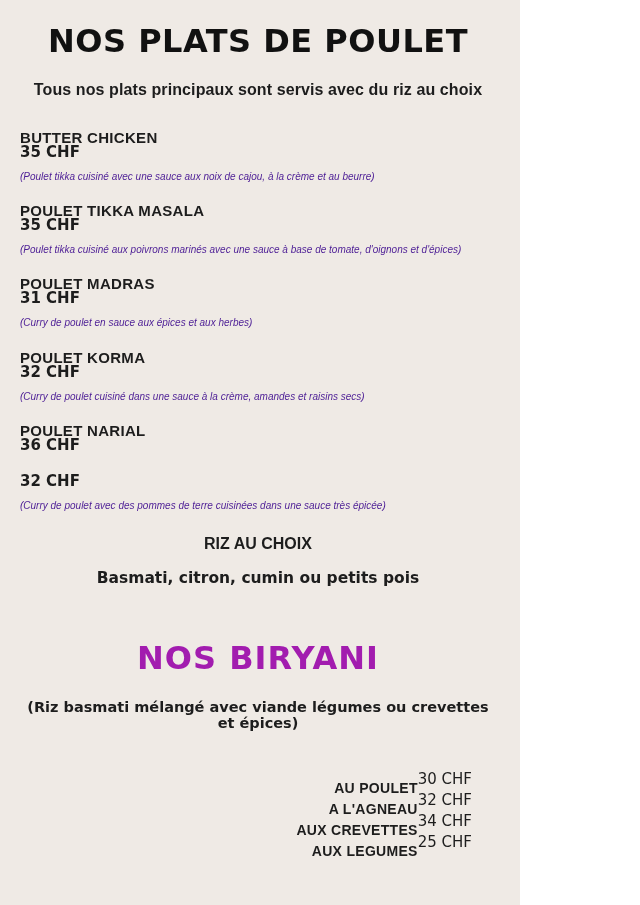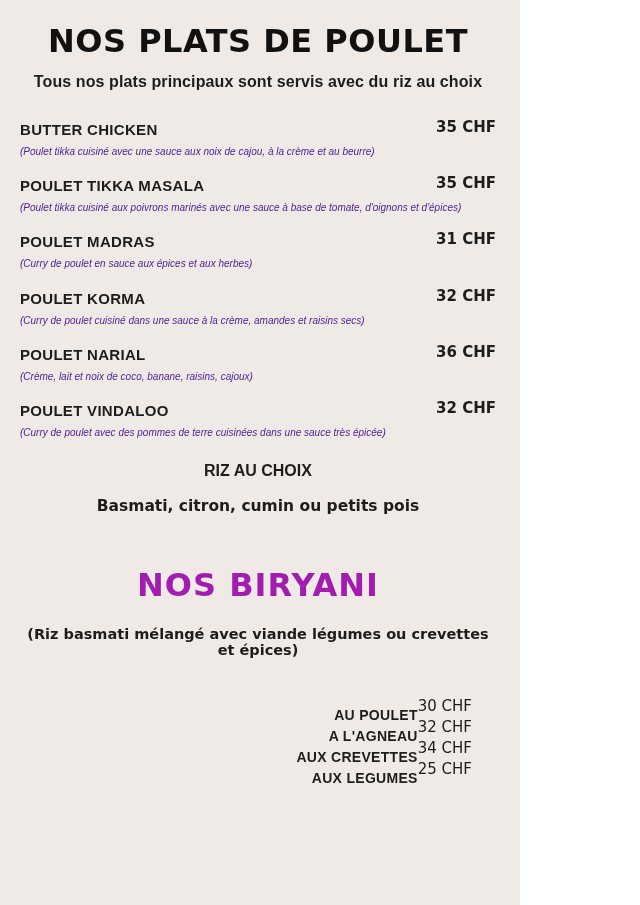--- a/index.html
+++ b/index.html
@@ -19,29 +19,30 @@
     font-size: 32px;
     letter-spacing: 0.5px;
     text-align: center;
     margin: 2px 0 0 0;
     color: #111111;
   }
   .main-subtitle {
     font-size: 16px;
     font-weight: 700;
     text-align: center;
-    margin: 13px 0 0 0;
+    margin: 21px 0 0 0;
     letter-spacing: 0.1px;
   }
   .items-list { margin-top: 30px; }
   .item { margin-bottom: 18px; }
   .item-head {
     display: flex;
     justify-content: space-between;
     align-items: baseline;
+    flex-direction: column;
   }
   .dish-name {
     font-size: 15px;
     font-weight: 700;
     letter-spacing: 0.3px;
   }
   .dish-price {
     font-family: "DejaVu Sans", sans-serif;
     font-size: 15px;
     font-weight: 700;
@@ -151,26 +152,24 @@
           <span class="dish-price">32 CHF</span>
         </div>
         <p class="dish-desc">(Curry de poulet cuisiné dans une sauce à la crème, amandes et raisins secs)</p>
       </div>
 
       <div class="item">
         <div class="item-head">
           <span class="dish-name">POULET NARIAL</span>
           <span class="dish-price">36 CHF</span>
         </div>
-        <p class="dish-desc">(Crème, lait et noix de coco, banane, raisins, cajoux)</p>
-      </div>
-
-      <div class="item">
-        <div class="item-head">
-          <span class="dish-name">POULET VINDALOO</span>
+      </div>
+
+      <div class="item">
+        <div class="item-head">
           <span class="dish-price">32 CHF</span>
         </div>
         <p class="dish-desc">(Curry de poulet avec des pommes de terre cuisinées dans une sauce très épicée)</p>
       </div>
 
     </div>
 
     <div class="rice-note">
       <p class="rice-note-title">RIZ AU CHOIX</p>
       <p class="rice-note-options">Basmati, citron, cumin ou petits pois</p>

